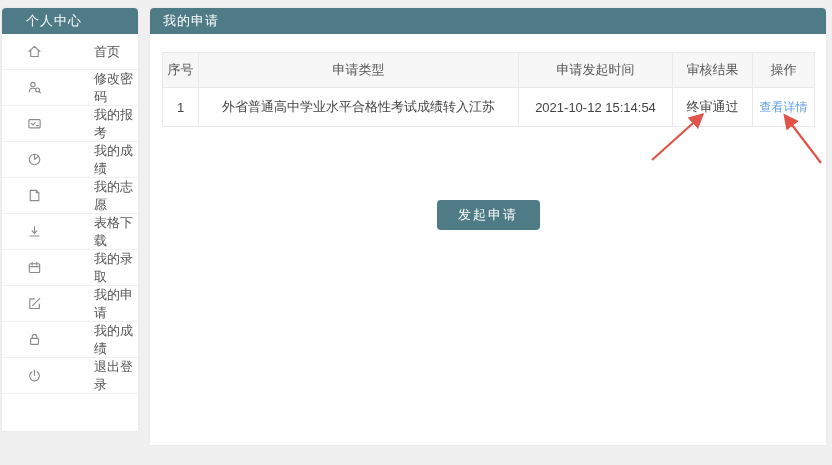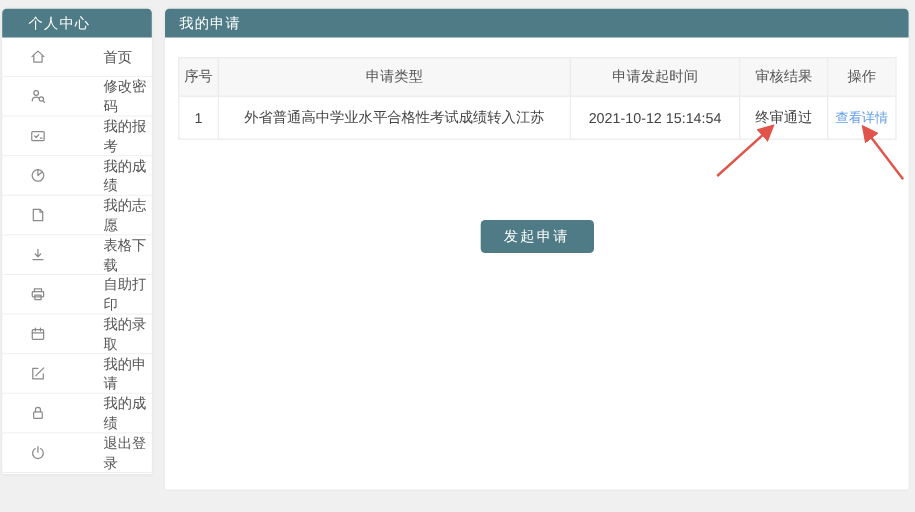--- a/index.html
+++ b/index.html
@@ -138,30 +138,20 @@
   <div class="side-item">
     <span class="icn">
       <svg width="15" height="15" viewBox="0 0 16 16">
           <path d="M8 2.8 V9.8 M5.4 7.4 L8 10 L10.6 7.4"></path>
           <path d="M3.2 12.8 H12.8"></path>
         </svg>
     </span>
     <span>表格下载</span>
   </div>
 
-  <div class="side-item">
-    <span class="icn">
-      <svg width="15" height="15" viewBox="0 0 16 16">
-          <path d="M4.5 5.5 V2.8 H11.5 V5.5"></path>
-          <rect x="2.5" y="5.5" width="11" height="5" rx="0.8"></rect>
-          <rect x="5" y="8.8" width="6" height="4.4"></rect>
-        </svg>
-    </span>
-    <span>自助打印</span>
-  </div>
 
   <div class="side-item">
     <span class="icn">
       <svg width="15" height="15" viewBox="0 0 16 16">
           <rect x="2.5" y="4" width="11" height="9.3" rx="1"></rect>
           <path d="M2.5 7 H13.5 M5.5 2.5 V5.2 M10.5 2.5 V5.2"></path>
         </svg>
     </span>
     <span>我的录取</span>
   </div>

